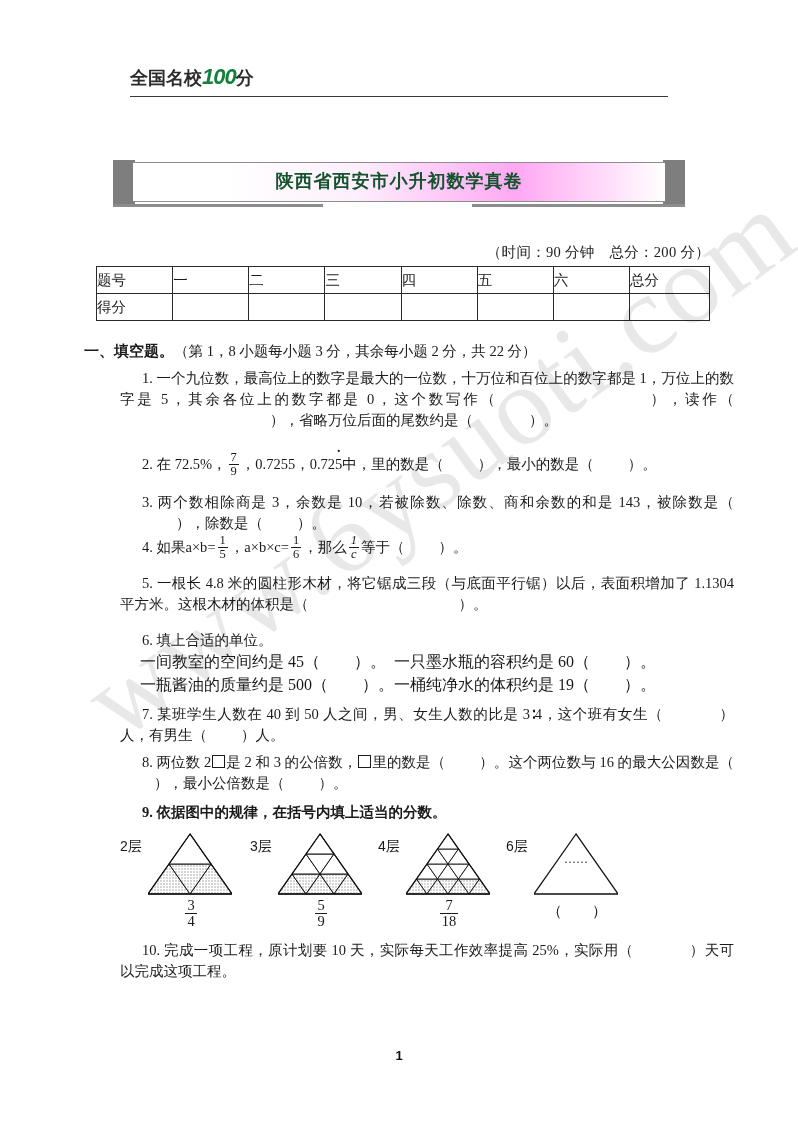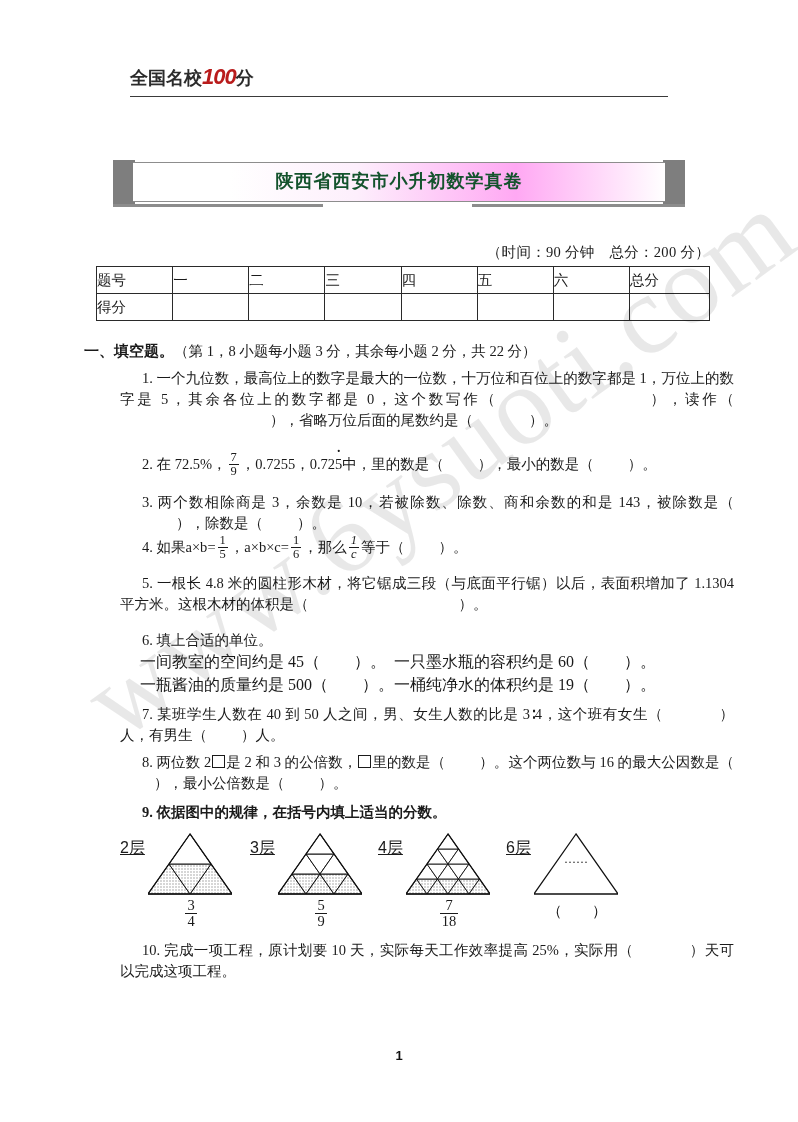--- a/index.html
+++ b/index.html
@@ -60,21 +60,21 @@
   .header-logo .logo-text {
     font-family: "Liberation Sans", sans-serif;
     font-size: 18px;
     font-weight: bold;
     color: #2b2b2b;
     letter-spacing: 0px;
     white-space: nowrap;
     line-height: 22px;
   }
   .header-logo .logo-100 {
-    color: #b91c1c;
+    color: #15803d;
     font-style: italic;
     font-size: 22px;
     font-weight: bold;
     letter-spacing: -1px;
   }
   .header-rule {
     position: absolute;
     left: 130px;
     top: 96px;
     width: 538px;
@@ -266,23 +266,22 @@
     position: absolute;
     top: 0;
     width: 120px;
     height: 110px;
   }
   .fig .layer-label {
     position: absolute;
     left: 0;
     top: 8px;
     font-family: "Liberation Sans", sans-serif;
-    font-size: 16px;
+    font-size: 14px;
     white-space: nowrap;
-    text-decoration: underline;
   }
   .fig .tri-svg {
     position: absolute;
     left: 28px;
     top: 2px;
   }
   .fig .fig-value {
     position: absolute;
     left: 28px;
     top: 68px;

